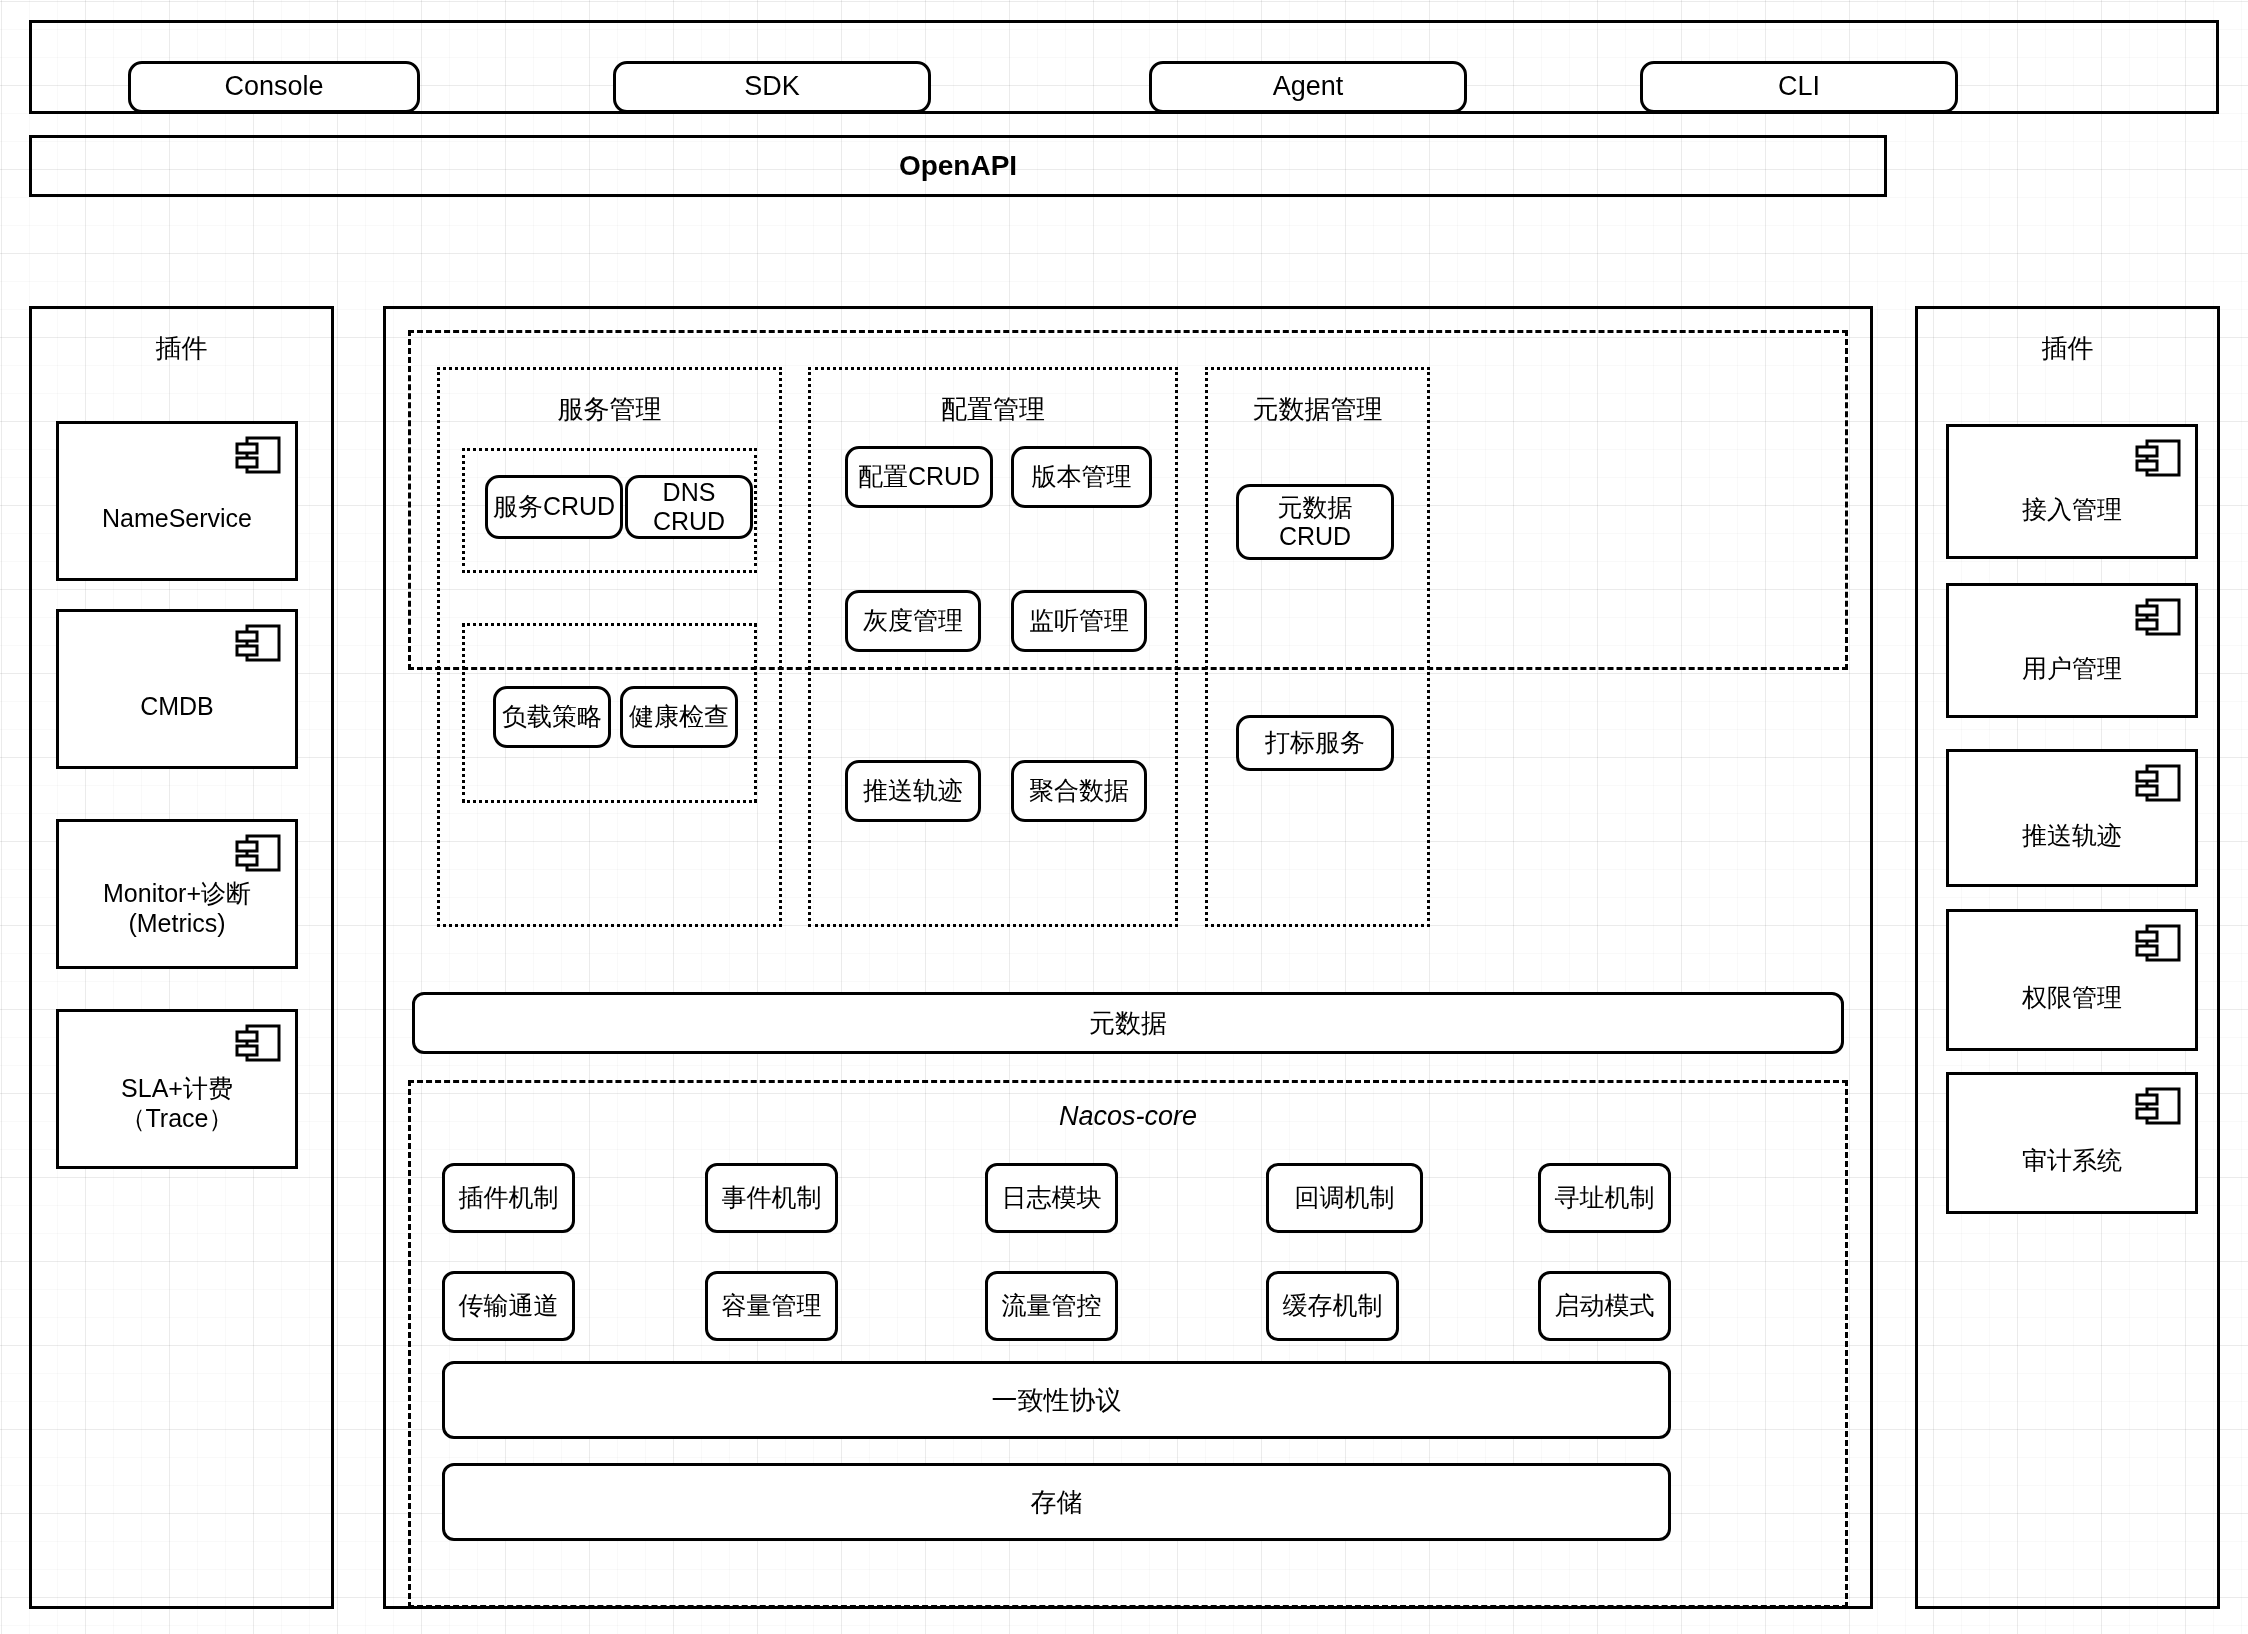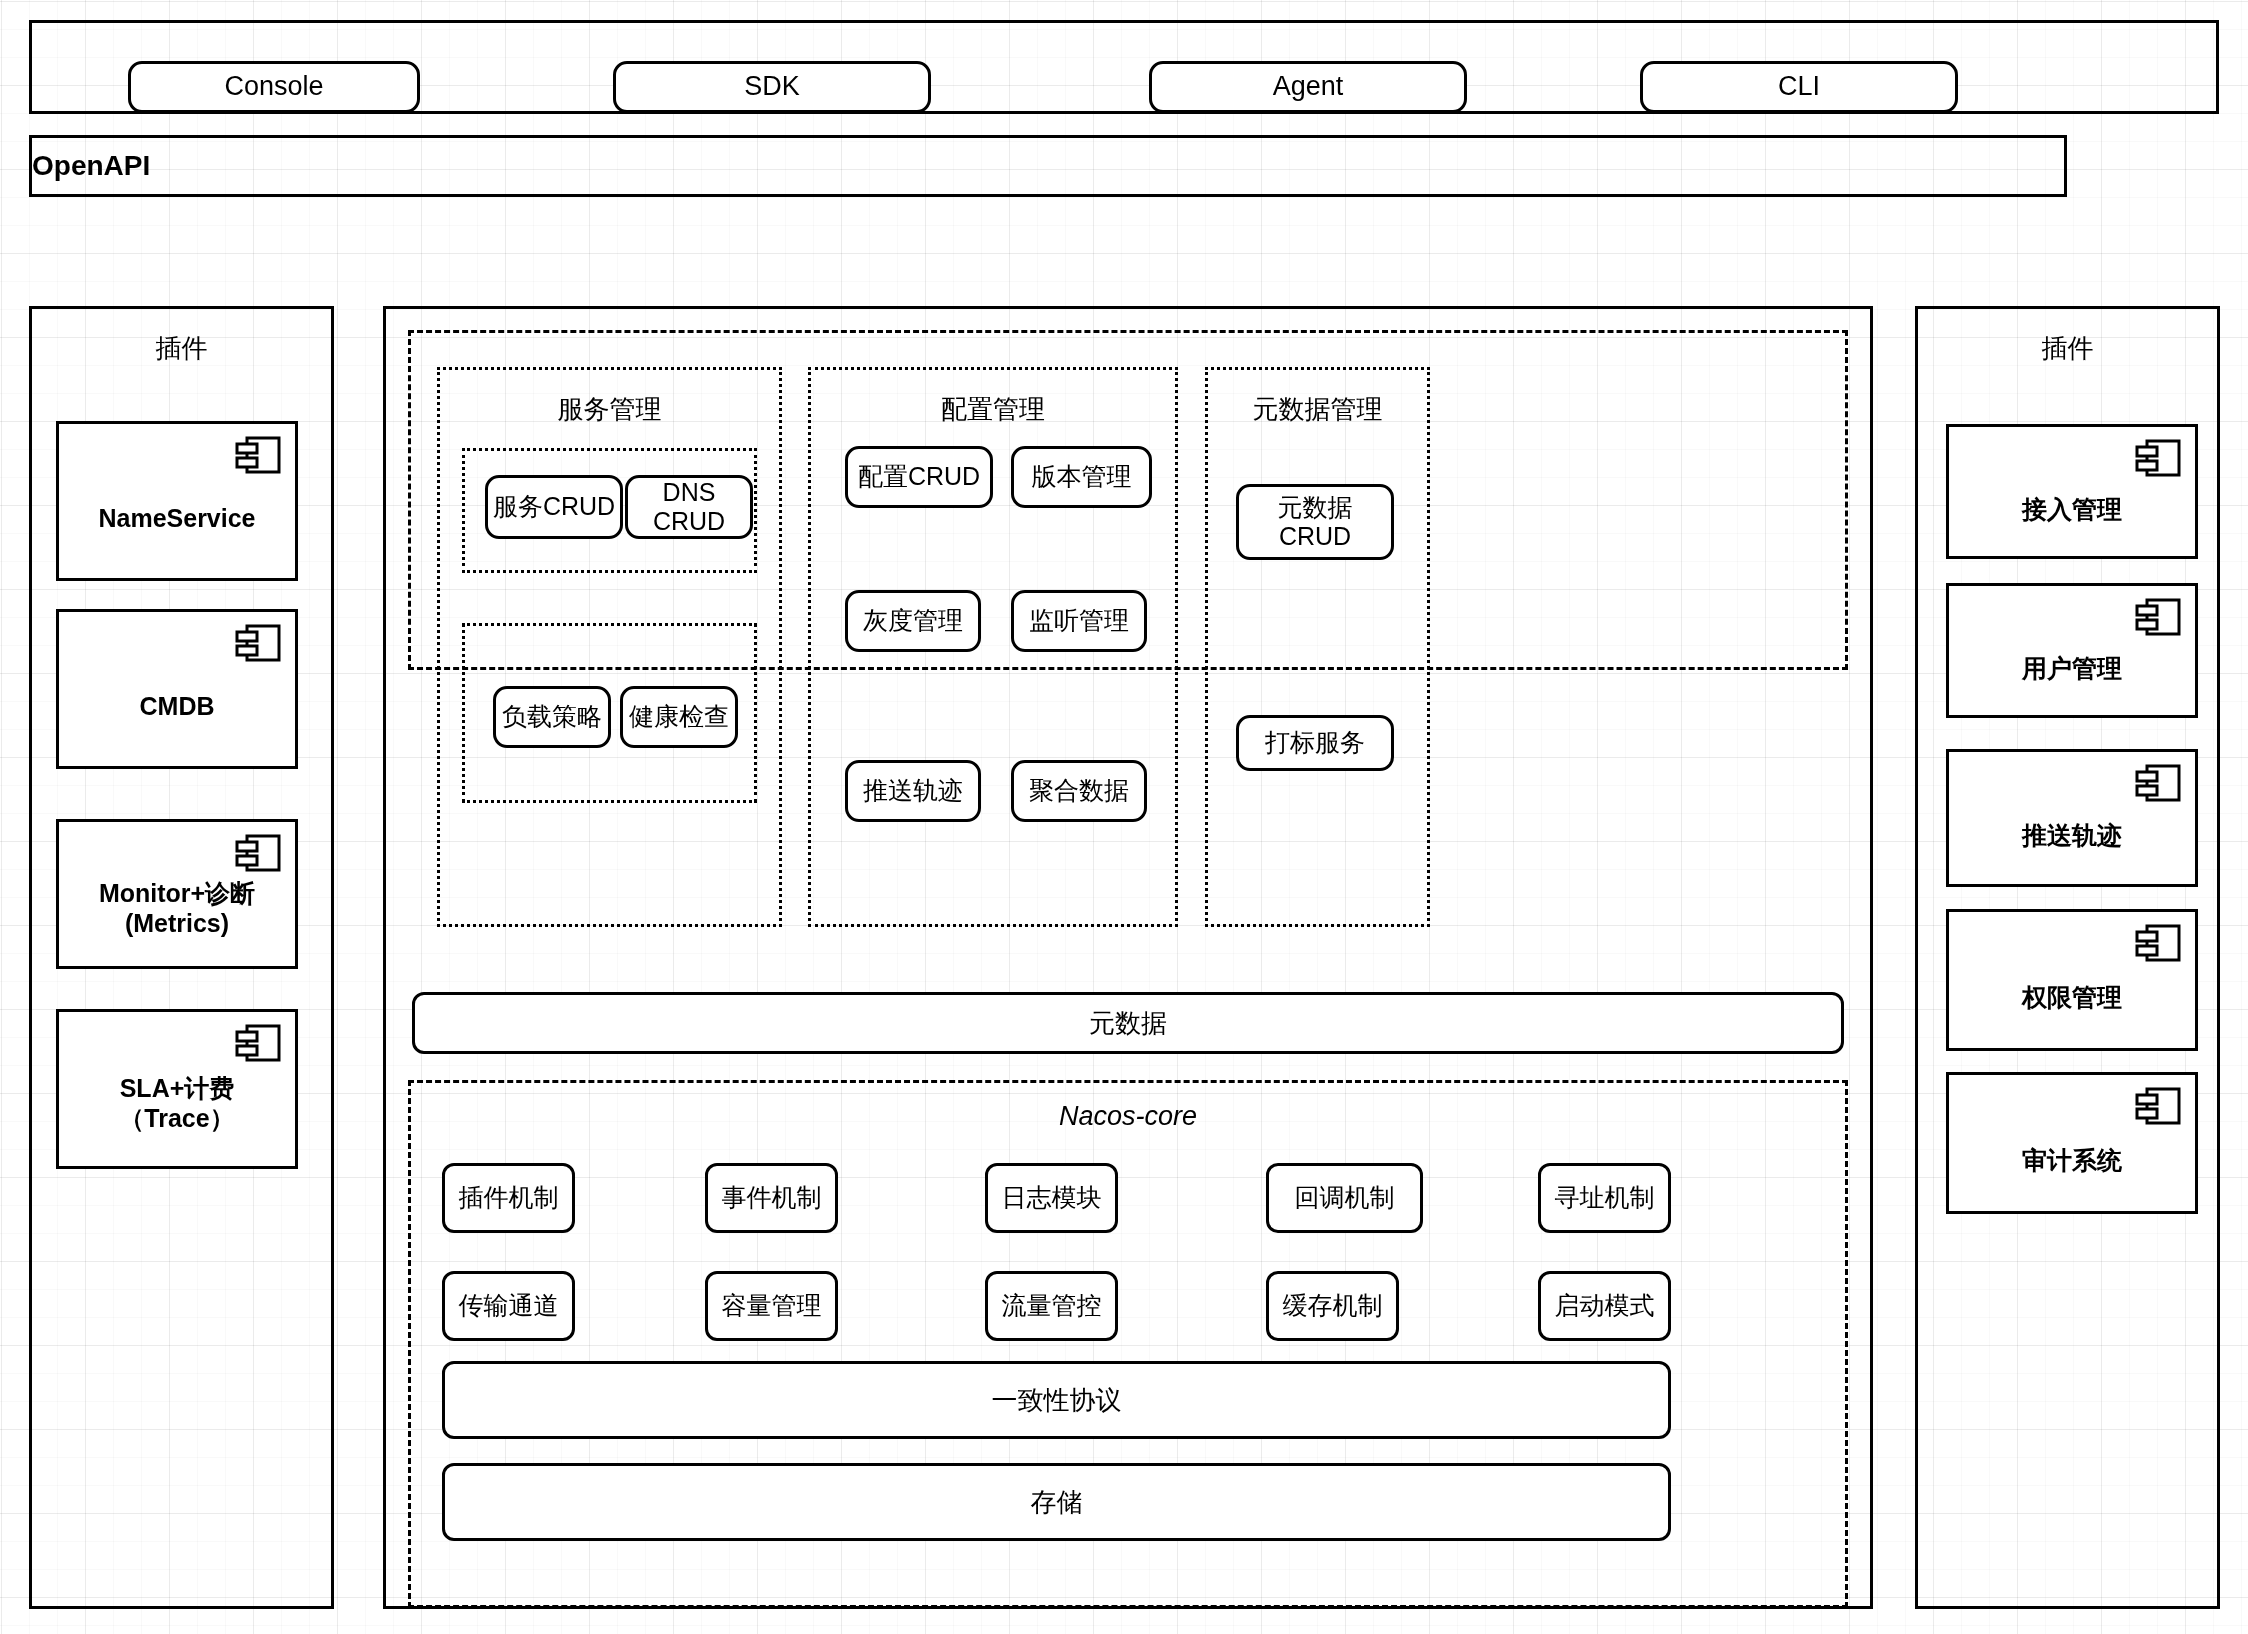--- a/index.html
+++ b/index.html
@@ -42,22 +42,22 @@
     text-align: center;
     line-height: 1.18;
   }
 
   
   #access-layer { left: 29px; top: 20px; width: 2190px; height: 94px; }
   .access-chip { height: 52px; top: 38px; font-size: 27px; }
 
   
   #openapi-band {
-    left: 29px; top: 135px; width: 2038px; height: 62px;
-    display: flex; align-items: center; 
+    left: 29px; top: 135px; width: 1858px; height: 62px;
+    display: flex; align-items: center; justify-content: center;
   }
   #openapi-label { font-size: 28px; font-weight: bold; color: #000; }
 
   
   .plugin-col { width: 305px; top: 306px; height: 1303px; }
   #plugins-left  { left: 29px; }
   #plugins-right { left: 1915px; }
 
   .plugin-col-title {
     position: absolute; left: 0; right: 0; top: 22px;
@@ -70,21 +70,21 @@
     background: #ffffff;
     left: 24px;
     width: 242px;
   }
   #plugins-right .component-card { left: 28px; width: 252px; }
 
   .component-card .comp-icon { position: absolute; right: 14px; top: 12px; }
   .component-card .comp-label {
     position: absolute; left: 4px; right: 4px; bottom: 0; top: 0;
     display: flex; align-items: center; justify-content: center;
-    font-size: 25px; font-weight: bold; color: #000;
+    font-size: 25px; font-weight: normal; color: #000;
     text-align: center; line-height: 1.2;
     padding-top: 34px;
   }
 
   
   #core-panel { left: 383px; top: 306px; width: 1490px; height: 1303px; }
 
   #functional-dashed { left: 408px; top: 330px; width: 1440px; height: 340px; }
 
   #svc-dotted  { left: 437px; top: 367px; width: 345px; height: 560px; }

